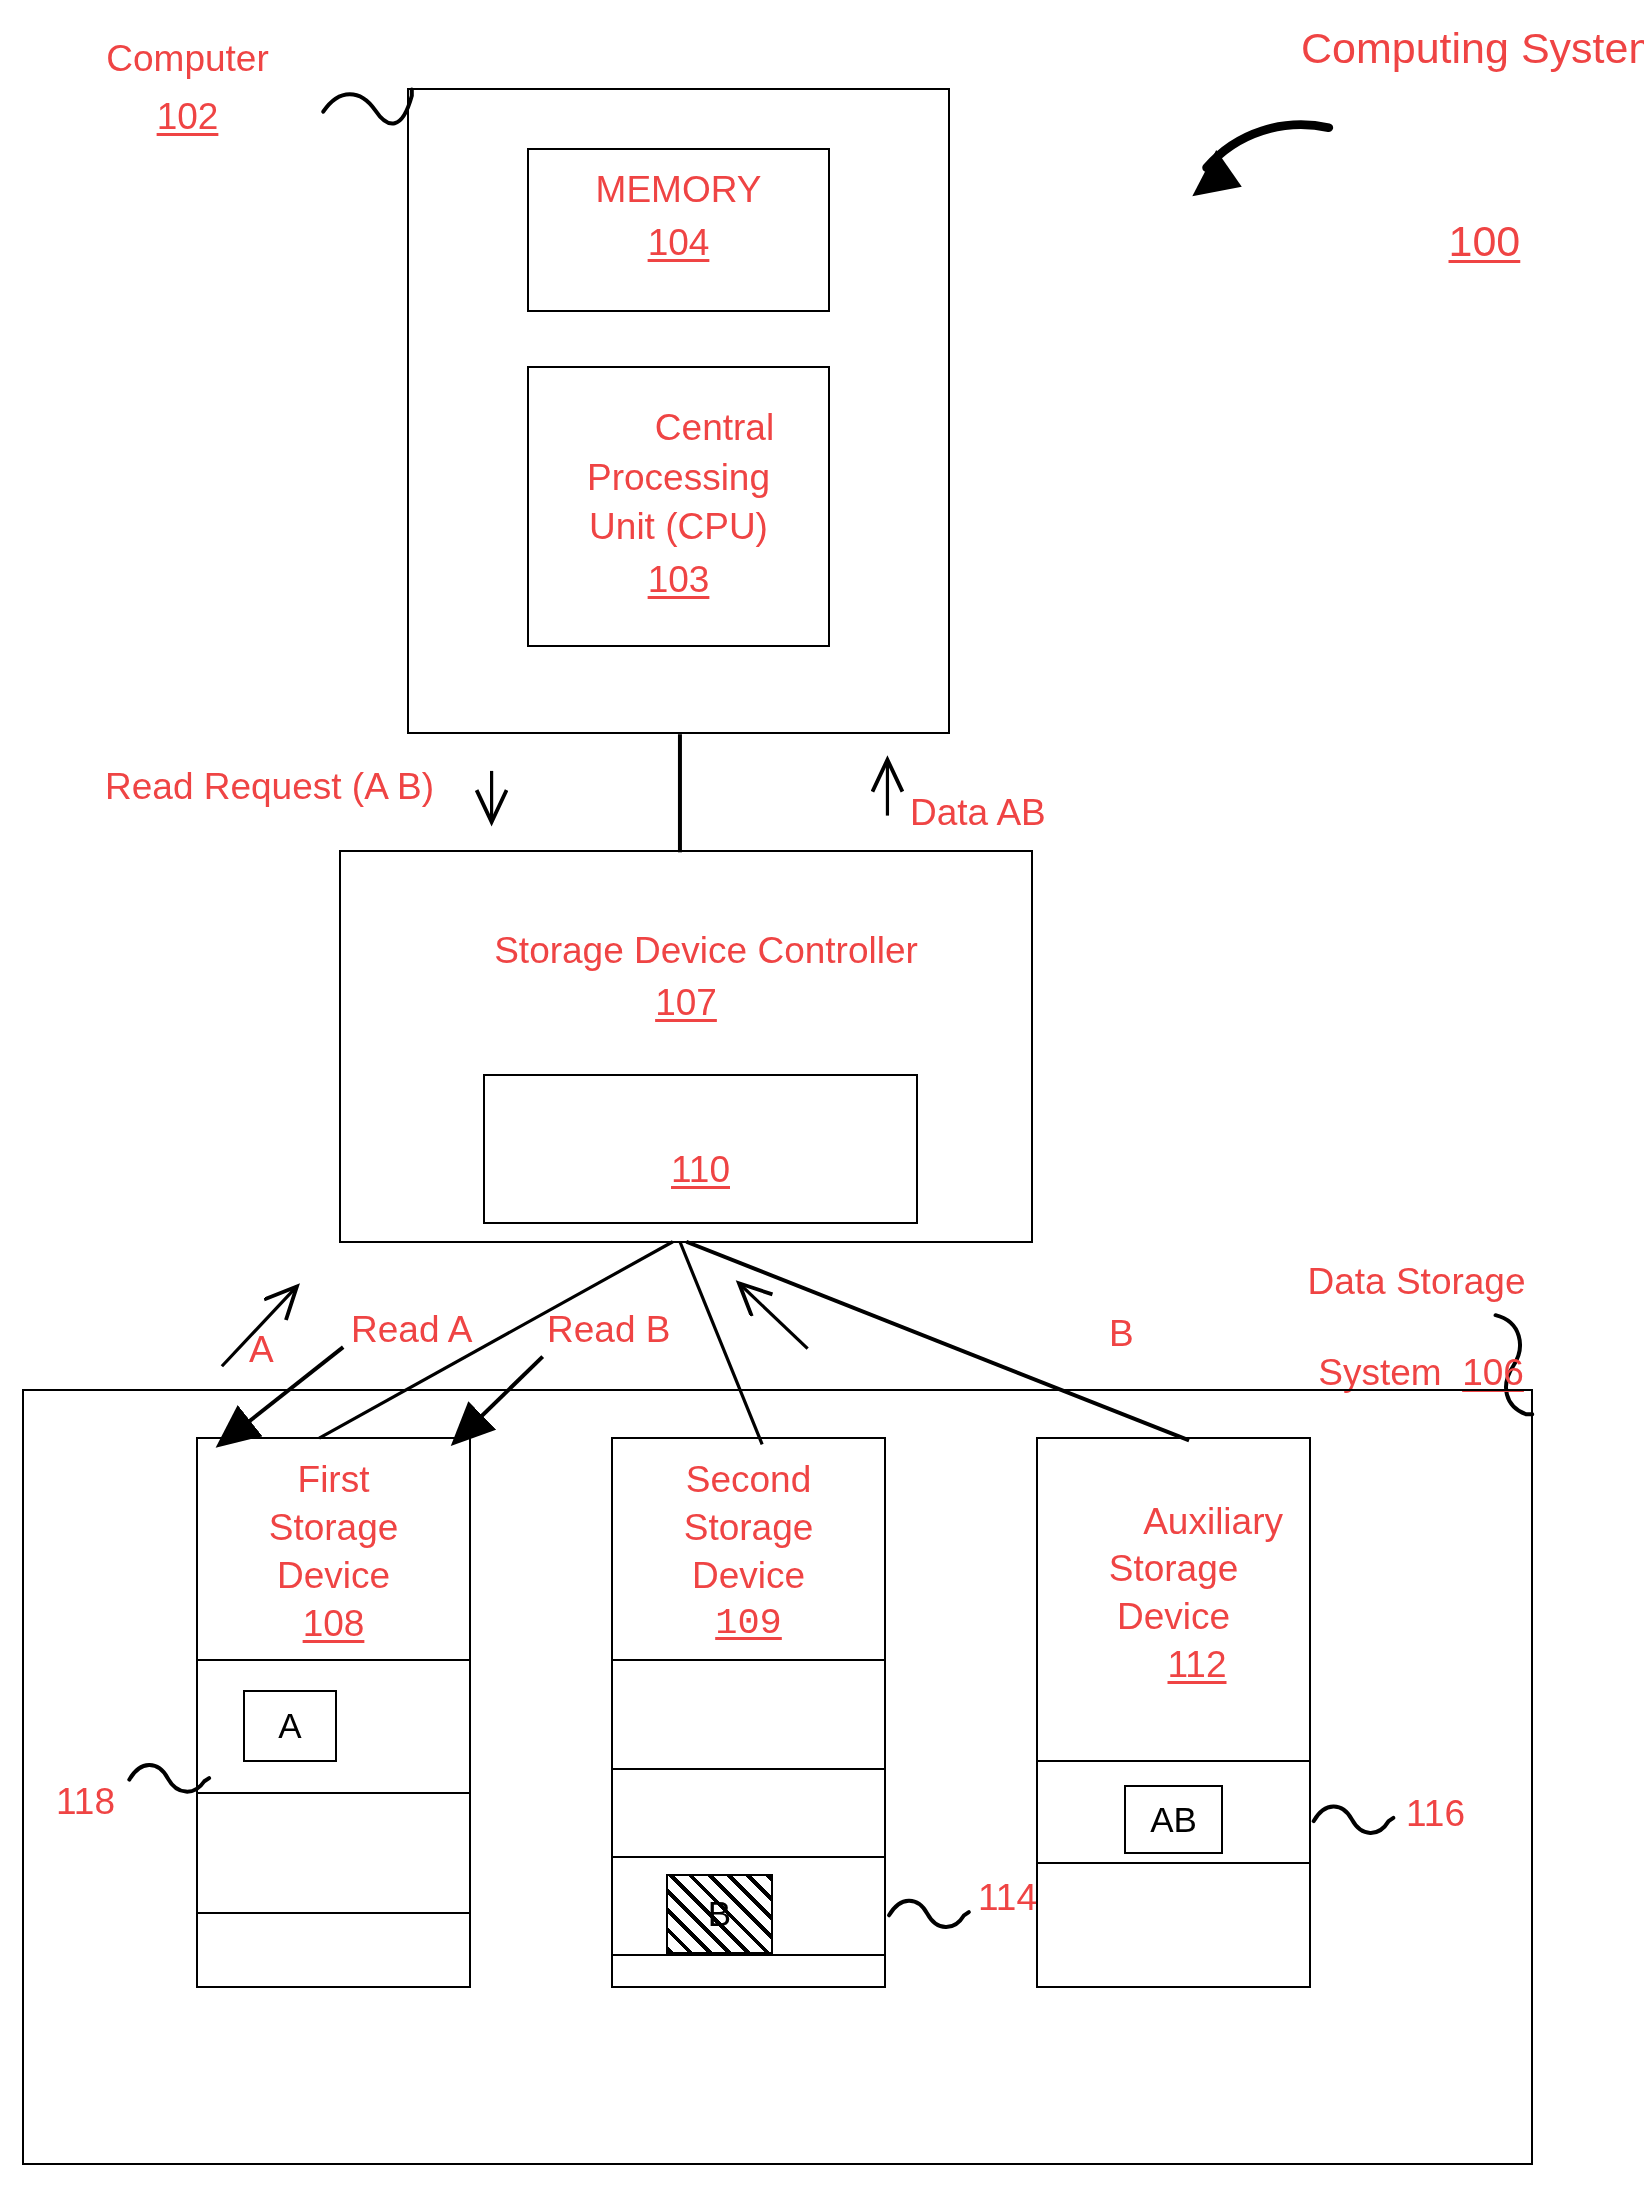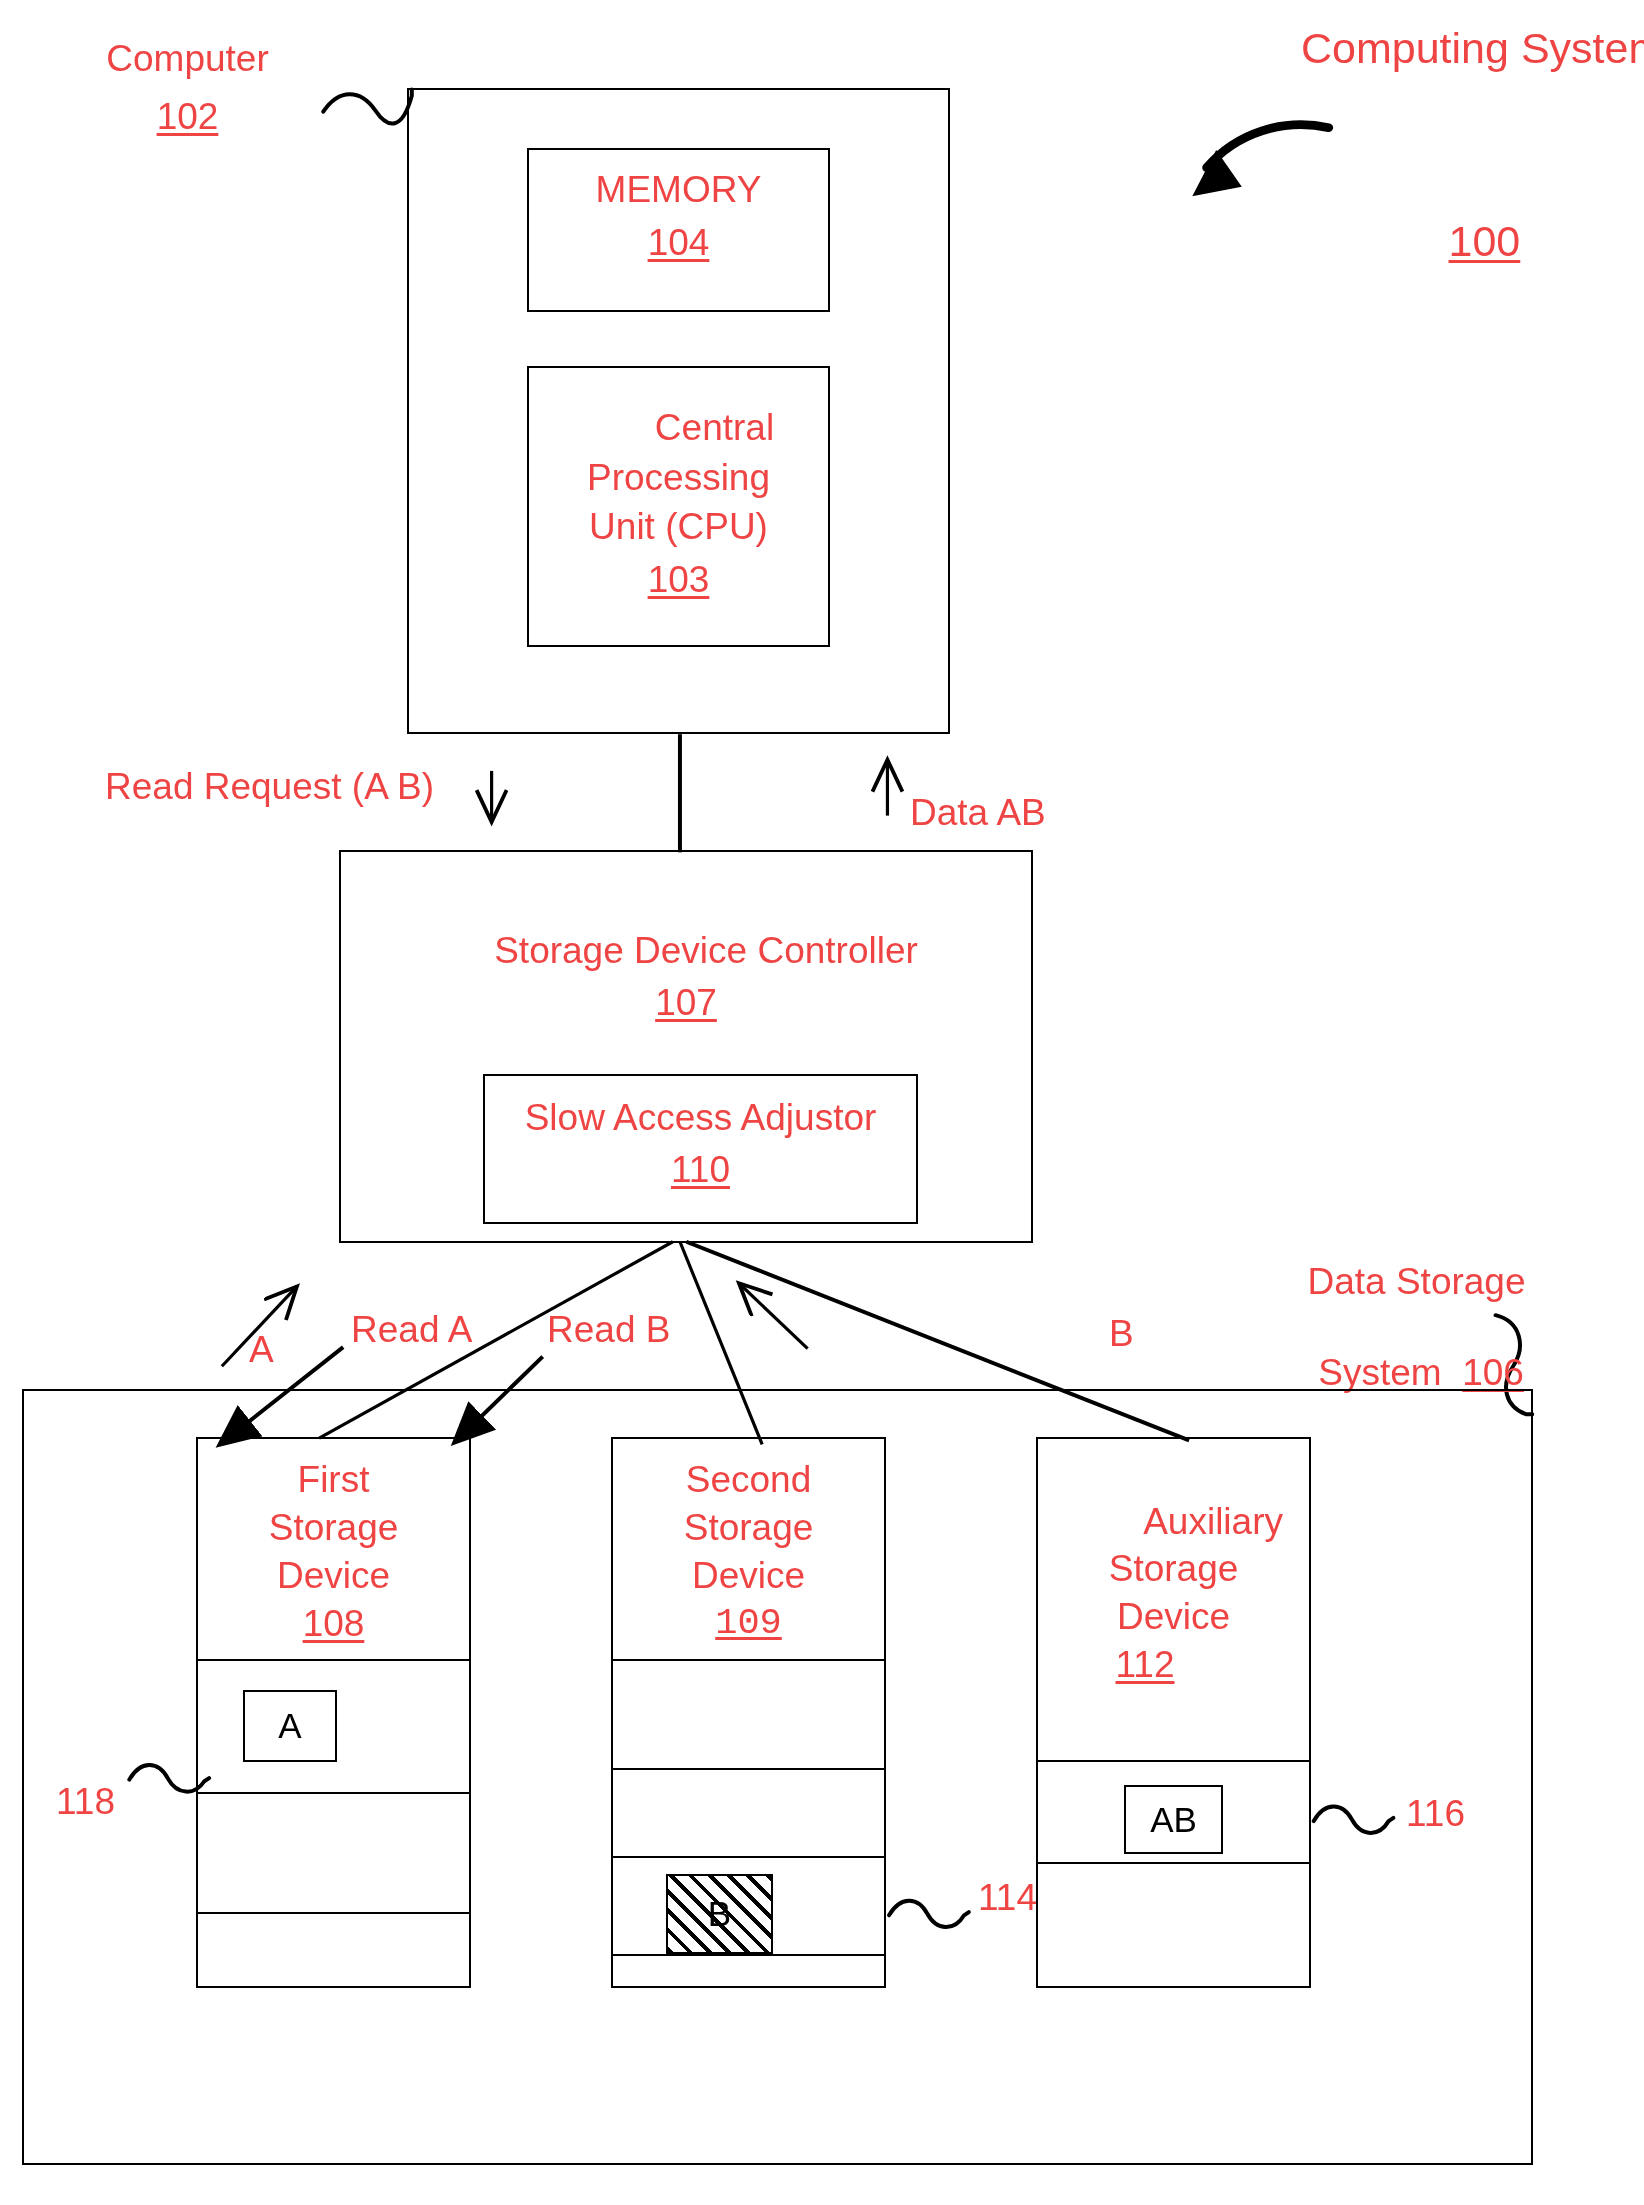--- a/index.html
+++ b/index.html
@@ -140,21 +140,20 @@
   </div>
 
   <div class="txt lbl-big" style="left:105px; top:766px;">Read Request (A B)</div>
   <div class="txt lbl-big" style="left:910px; top:792px;">Data AB</div>
 
   <div class="abs box" style="left:339px; top:850px; width:694px; height:393px;"></div>
   <div class="txt ctr lbl-big" style="left:339px; top:930px; width:694px;padding-left:20px;">Storage Device Controller</div>
   <div class="txt ctr lbl-big num" style="left:339px; top:982px; width:694px;">107</div>
 
   <div class="abs box" style="left:483px; top:1074px; width:435px; height:150px;"></div>
-  <div class="txt ctr lbl-big" style="left:483px; top:1097px; width:435px;">Slow Access Adjustor</div>
   <div class="txt ctr lbl-big num" style="left:483px; top:1149px; width:435px;">110</div>
 
   <div class="txt lbl-big" style="left:249px; top:1329px;">A</div>
   <div class="txt lbl-big" style="left:351px; top:1309px;">Read A</div>
   <div class="txt lbl-big" style="left:547px; top:1309px;">Read B</div>
   <div class="txt lbl-big" style="left:1109px; top:1313px;">B</div>
 
   <div class="txt ctr lbl-big" style="left:1245px; top:1261px; width:343px;">Data Storage</div>
   <div class="txt ctr lbl-big" style="left:1229px; top:1311px; width:343px;">
     <span>System</span><span>&nbsp;&nbsp;</span><span class="num">106</span>
@@ -193,21 +192,21 @@
   </div>
   <div class="txt lbl-big" style="left:978px; top:1877px;">114</div>
 
   <div class="abs box" style="left:1036px; top:1437px; width:275px; height:551px;"></div>
   <div class="abs" style="left:1036px; top:1760px; width:275px; height:0; border-top:2.4px solid #000;"></div>
   <div class="abs" style="left:1036px; top:1862px; width:275px; height:0; border-top:2.4px solid #000;"></div>
 
   <div class="txt ctr lbl-big" style="left:1036px; top:1501px; width:247px;text-align:right;">Auxiliary</div>
   <div class="txt ctr lbl-big" style="left:1036px; top:1548px; width:275px;">Storage</div>
   <div class="txt ctr lbl-big" style="left:1036px; top:1596px; width:275px;">Device</div>
-  <div class="txt ctr lbl-big num" style="left:984px; top:1644px; width:322px;">112</div>
+  <div class="txt ctr lbl-big num" style="left:1036px; top:1644px; width:322px;">112</div>
 
   <div class="abs box centerflex" style="left:1124px; top:1785px; width:99px; height:69px; font-size:35px;">
     <span>AB</span>
   </div>
   <div class="txt lbl-big" style="left:1406px; top:1793px;">116</div>
 
 </div>
 
 
 </body></html>

